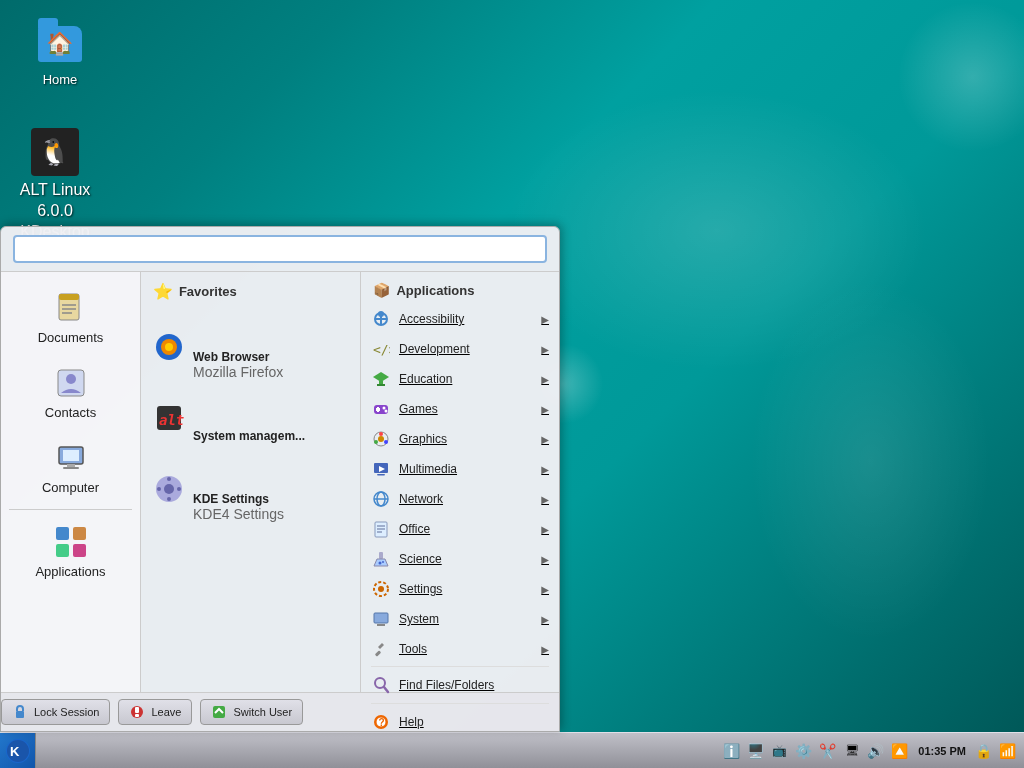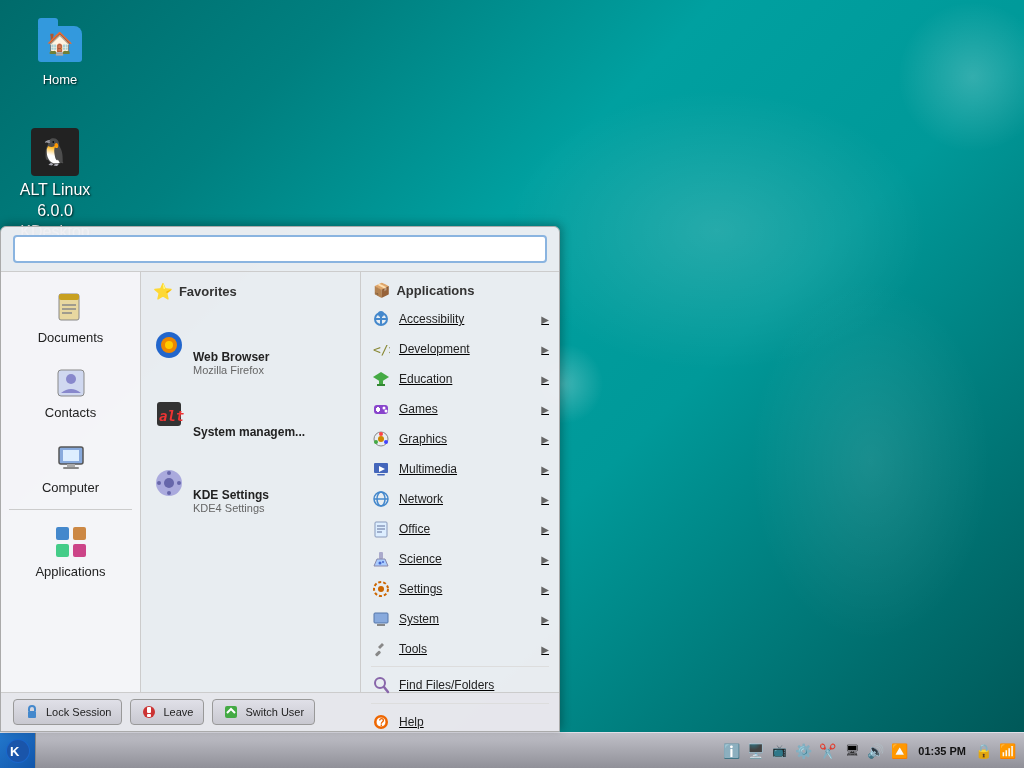--- a/index.html
+++ b/index.html
@@ -239,21 +239,21 @@
       display: flex;
       flex-direction: column;
       margin-top: 37px;
     }
     .fav-item-name {
       font-size: 12px;
       font-weight: bold;
       color: #222;
     }
     .fav-item-sub {
-      font-size: 11px;
+      font-size: 14px;
       color: #666;
     }
 
     
     #apps-col {
       flex: 1;
       padding: 4px 0;
     }
     .apps-header {
       display: flex;
@@ -302,21 +302,21 @@
       display: flex;
       align-items: center;
       gap: 8px;
       padding: 6px 10px;
       cursor: pointer;
     }
 
     
     #menu-bottom {
       border-top: 1px solid #ccc;
-      padding: 6px 12px;
+      padding: 6px 0;
       display: flex;
       gap: 8px;
       background: rgba(230, 230, 235, 0.9);
       border-radius: 0 0 0 0;
     }
     .bottom-btn {
       display: flex;
       align-items: center;
       gap: 6px;
       padding: 4px 10px;

